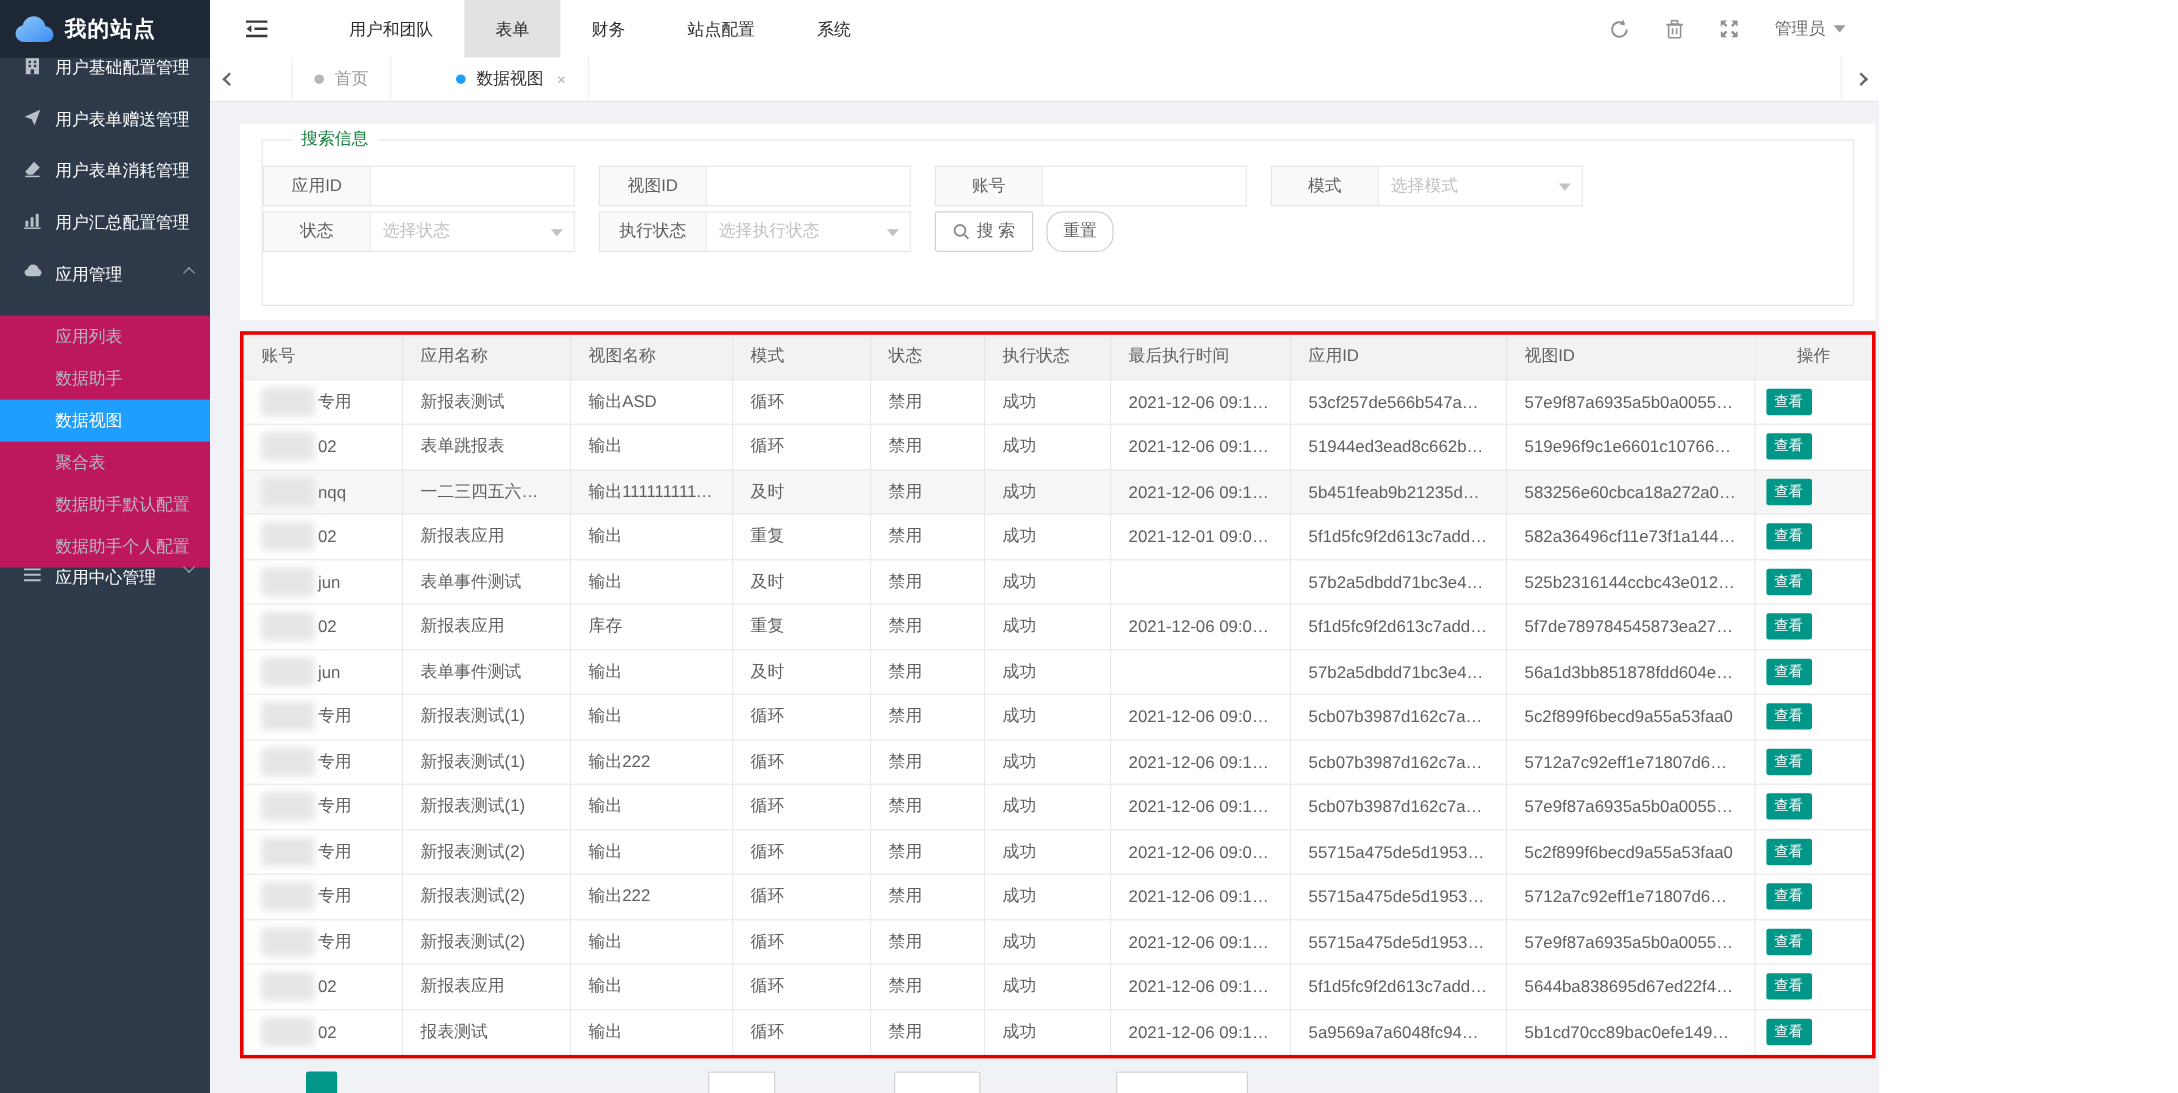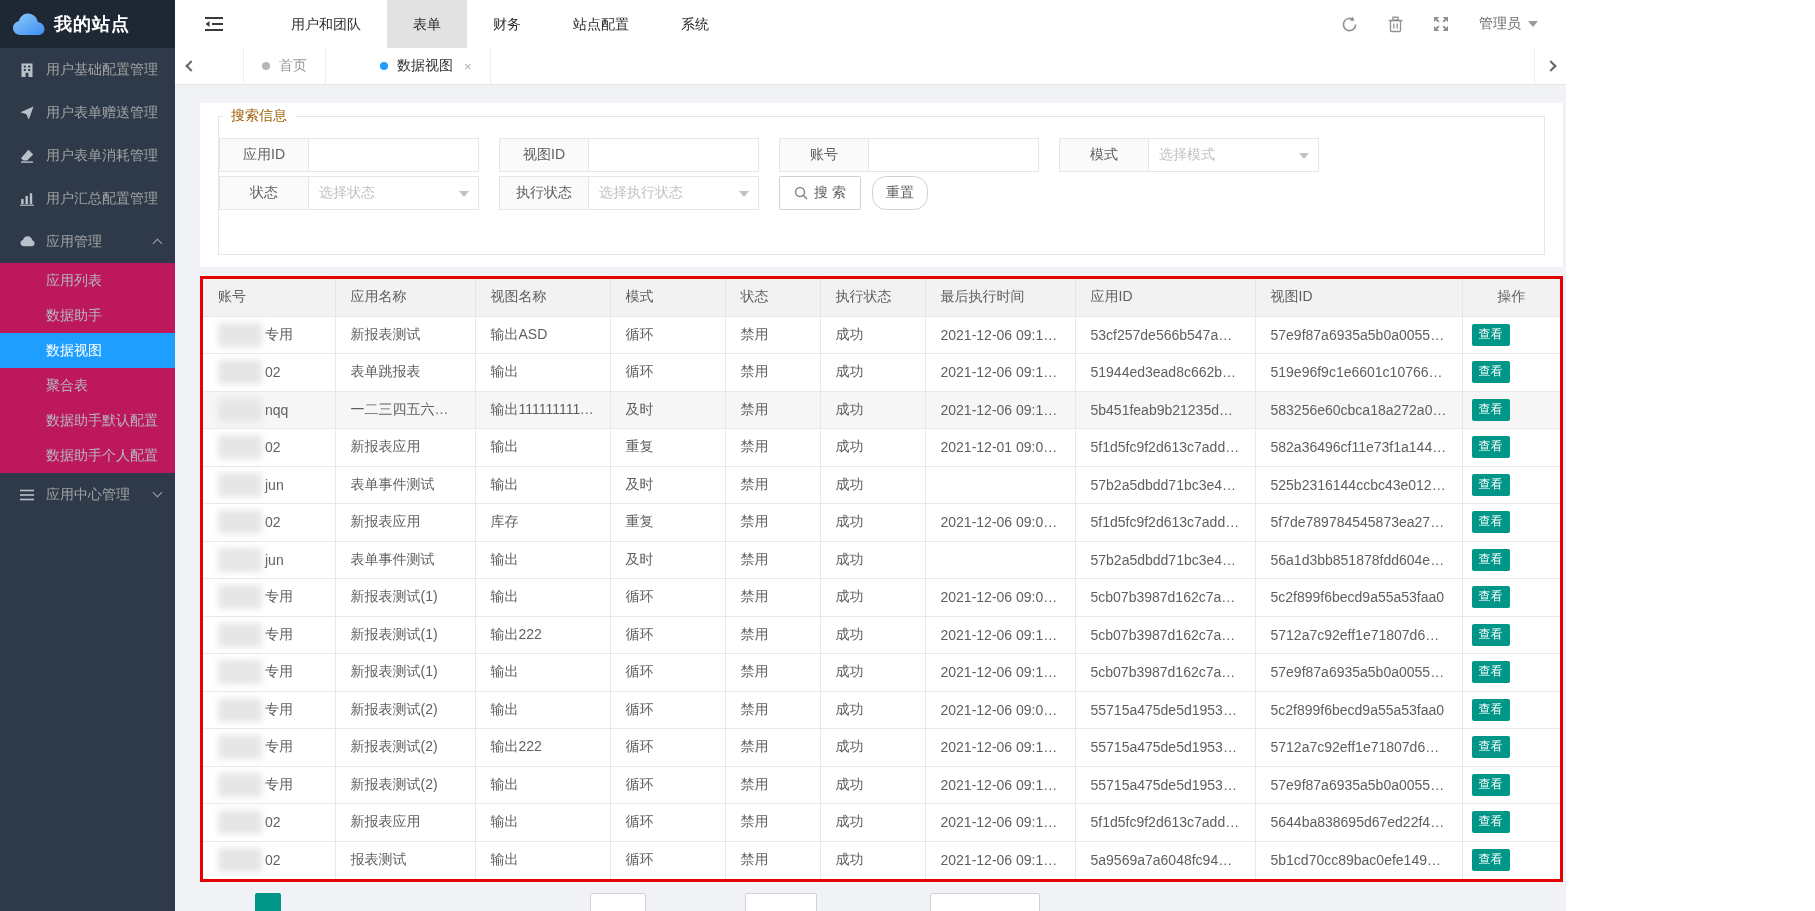--- a/index.html
+++ b/index.html
@@ -9,21 +9,21 @@
     font-family:"Liberation Sans","DejaVu Sans",sans-serif;
     -webkit-font-smoothing:antialiased;
   }
   *{box-sizing:border-box;}
   .app{position:absolute;left:0;top:0;width:1566px;height:911px;}
 
   
   .sidebar{position:absolute;left:0;top:0;width:175px;height:911px;background:#2e3a4a;}
   .logo{height:48px;background:#1e2835;display:flex;align-items:center;padding-left:12px;gap:8px;cursor:pointer;}
   .logo-title{color:#fff;font-size:18px;font-weight:bold;letter-spacing:1px;text-align:center;}
-  .menu-item{height:43px;display:flex;align-items:center;padding:0 14px 0 18px;color:#a3a3a3;font-size:14px;cursor:pointer;gap:10px;}
+  .menu-item{height:43px;display:flex;padding:0 14px 0 18px;color:#ffffff;font-size:14px;cursor:pointer;gap:10px;}
   .menu-item .mi-icon{width:18px;display:inline-flex;justify-content:center;color:#b9c0c8;}
   .chev{width:7px;height:7px;border-left:1.5px solid #9aa2ab;border-bottom:1.5px solid #9aa2ab;margin-left:auto;flex:none;}
   .chev.down{transform:rotate(-45deg);margin-top:-4px;}
   .chev.up{transform:rotate(135deg);margin-top:4px;}
   .submenu{background:#be185d;}
   .submenu-item{height:35px;line-height:35px;padding-left:46px;color:#b3b9c0;font-size:14px;cursor:pointer;}
   .submenu-item.active{background:#1e9fff;color:#fff;}
 
   
   .header{position:absolute;left:175px;top:0;width:1391px;height:48px;background:#fff;display:flex;align-items:center;}
@@ -49,21 +49,21 @@
   .tab .dot{width:8px;height:8px;border-radius:50%;background:#b7b7b7;}
   .tab.active{color:#333;}
   .tab.active .dot{background:#1e9fff;}
   .tab .close{color:#b0b0b0;font-size:13px;margin-left:2px;cursor:pointer;}
 
   
   .content{position:absolute;left:175px;top:85px;width:1391px;height:826px;background:#f0f2f5;}
 
   .search-card{position:absolute;left:25px;top:18px;width:1363px;height:164px;background:#fff;}
   .search-card fieldset{position:absolute;left:18px;right:18px;top:4px;bottom:12px;border:1px solid #e6e6e6;margin:0;padding:0;}
-  .search-card legend{margin-left:4px;padding:0 8px;font-size:14px;color:#a16207;}
+  .search-card legend{margin-left:24px;padding:0 8px;font-size:14px;color:#15803d;}
   .fgroup{position:absolute;display:flex;height:34px;}
   .flabel{width:90px;height:34px;border:1px solid #e6e6e6;background:#fafafa;display:flex;align-items:center;justify-content:center;font-size:14px;color:#5f5f5f;flex:none;}
   .finput{width:170px;height:34px;border:1px solid #e6e6e6;border-left:none;background:#fff;padding:0 10px;font-size:14px;color:#333;outline:none;}
   .fselect{width:170px;height:34px;border:1px solid #e6e6e6;border-left:none;background:#fff;display:flex;align-items:center;padding:0 24px 0 10px;font-size:14px;color:#c2c2c2;position:relative;cursor:pointer;}
   .fselect .sel-arrow{position:absolute;right:9px;top:14px;width:0;height:0;border-left:5px solid transparent;border-right:5px solid transparent;border-top:6px solid #c2c2c2;}
   .btn-plain{position:absolute;height:34px;border:1px solid #d2d2d2;background:#fff;color:#5f5f5f;font-size:14px;border-radius:2px;display:inline-flex;align-items:center;justify-content:center;gap:6px;cursor:pointer;}
   .btn-search{left:579px;top:73px;width:82px;}
   .btn-reset{left:672px;top:73px;width:56px;border-radius:14px;}
 
   

